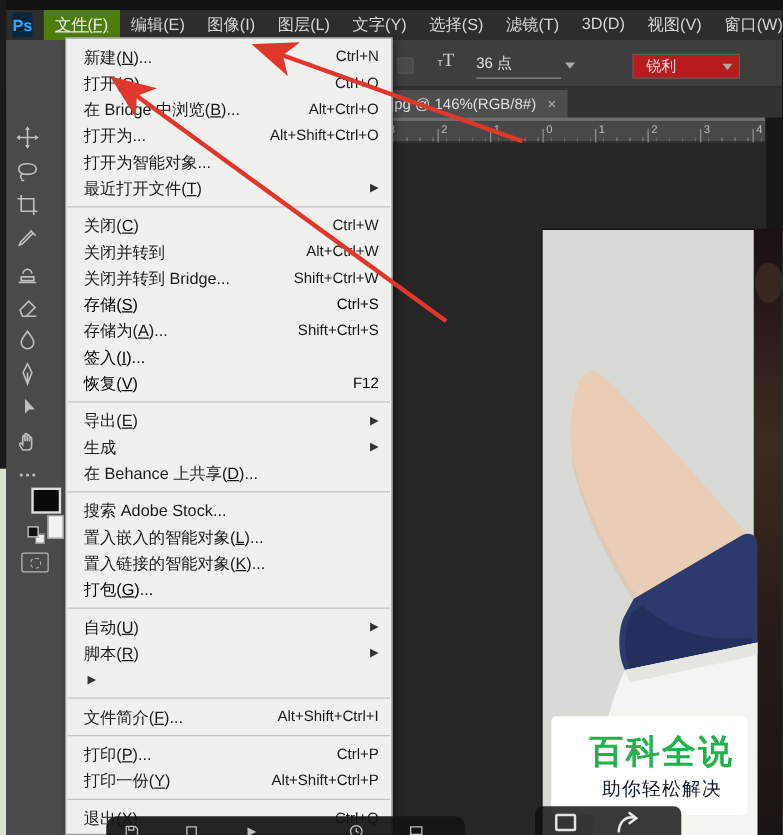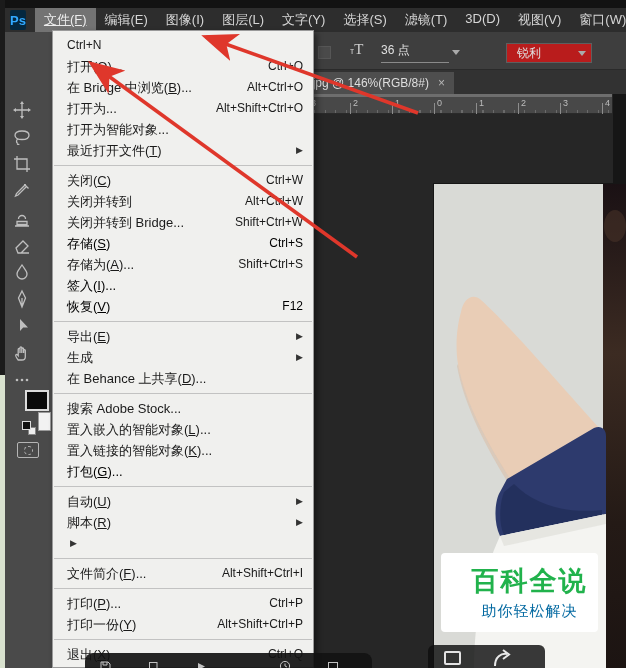--- a/index.html
+++ b/index.html
@@ -4,21 +4,21 @@
 <style>
   html,body{margin:0;padding:0;background:#000;}
   *{box-sizing:border-box;font-family:"Liberation Sans","DejaVu Sans",sans-serif;}
   .screen{position:relative;width:626px;height:668px;overflow:hidden;background:#262626;}
 
   
   .titlebar{position:absolute;left:0;top:0;width:626px;height:8px;background:#121212;}
   .menubar{position:absolute;left:0;top:8px;width:626px;height:24px;background:#2d2d2d;display:flex;align-items:center;}
   .ps-logo{width:27px;height:20px;margin:0 9px 0 10px;background:#04273f;color:#31a8ff;font-weight:bold;font-size:13px;border-radius:2px;display:flex;align-items:center;justify-content:center;}
   .mb-item{font-size:13px;color:#d6d6d6;padding:3px 9px;white-space:nowrap;cursor:default;}
-  .mb-item.active{background:#737373;color:#ececec;text-decoration:underline;}
+  .mb-item.active{background:#4d7c0f;color:#ececec;text-decoration:underline;}
 
   
   .optionsbar{position:absolute;left:0;top:32px;width:626px;height:38px;background:#3e3e3e;border-bottom:1px solid #2a2a2a;}
   .opt-sq{position:absolute;left:318px;top:14px;width:13px;height:13px;background:#4a4a4a;border:1px solid #565656;}
   .tt-icon{position:absolute;left:350px;top:8px;color:#cfcfcf;}
   .tt-icon .sm{font-size:9px;}
   .tt-icon .lg{font-size:15px;font-family:"Liberation Serif",serif;}
   .fontsize-field{position:absolute;left:381px;top:10px;width:68px;color:#e0e0e0;font-size:12px;border-bottom:1px solid #8a8a8a;padding-bottom:3px;}
   .chev{position:absolute;width:0;height:0;border-left:4px solid transparent;border-right:4px solid transparent;border-top:5px solid #aaa;}
   .chev1{left:452px;top:18px;}
@@ -62,23 +62,23 @@
   .menu{position:absolute;left:52px;top:30px;width:262px;height:638px;background:#f0f0ee;border:1px solid #9a9a9a;box-shadow:3px 3px 6px rgba(0,0,0,.45);padding-top:4px;z-index:10;}
   .mi{height:21px;line-height:21px;font-size:13px;color:#1a1a1a;padding:0 10px 0 14px;display:flex;white-space:nowrap;}
   .mi .lab{flex:1 1 auto;}
   .mi .sc{font-size:12px;color:#1a1a1a;}
   .mi.disabled .lab,.mi.disabled .sc{color:#000000;}
   .mi .sub{width:10px;text-align:right;font-size:9px;color:#333;}
   .msep{border-top:1px solid #c2c2c2;margin:4px 1px;}
   .mi u{text-decoration:underline;}
 
   
-  .promo{position:absolute;left:441px;top:553px;width:157px;height:79px;background:#fff;border-radius:4px;text-align:center;z-index:22;padding-left:20px;}
+  .promo{position:absolute;left:441px;top:573px;width:157px;height:79px;background:#fff;border-radius:4px;text-align:center;z-index:22;padding-left:20px;}
   .promo-title{margin-top:10px;font-size:27px;font-weight:bold;letter-spacing:2px;color:#21b24c;}
-  .promo-sub{margin-top:3px;font-size:15px;color:#0369a1;letter-spacing:1px;}
+  .promo-sub{margin-top:3px;font-size:15px;color:#0f172a;letter-spacing:1px;}
 
   
   .bar-left{position:absolute;left:85px;top:653px;width:287px;height:15px;background:rgba(18,18,18,.92);border-radius:8px 8px 0 0;z-index:20;display:flex;align-items:flex-start;padding:5px 0 0 14px;gap:0;}
   .bl-icon{width:12px;height:12px;margin-right:36px;opacity:.9;}
   .bl-div{width:1px;height:12px;background:#777;margin-right:36px;}
   .bar-right{position:absolute;left:428px;top:645px;width:117px;height:23px;background:rgba(15,15,15,.82);border-radius:6px 6px 0 0;z-index:23;}
   .frame-icon{position:absolute;left:16px;top:6px;width:17px;height:14px;border:2px solid #e3e3e3;border-radius:2px;}
   .share-arrow{position:absolute;left:64px;top:3px;}
 
   
@@ -232,20 +232,21 @@
           <g fill="none" stroke="#c9c9c9" stroke-width="1.3">
             <circle cx="5" cy="10" r="1.3" fill="#c9c9c9" stroke="none"></circle>
             <circle cx="10" cy="10" r="1.3" fill="#c9c9c9" stroke="none"></circle>
             <circle cx="15" cy="10" r="1.3" fill="#c9c9c9" stroke="none"></circle>
           </g>
         </svg></div>
     </div>
 
   <div class="menu" id="file-menu">
       <div class="mi">
+        <span class="lab">新建(<u>N</u>)...</span>
         <span class="sc">Ctrl+N</span>
       </div>
       <div class="mi">
         <span class="lab">打开(<u>O</u>)...</span>
         <span class="sc">Ctrl+O</span>
       </div>
       <div class="mi">
         <span class="lab">在 Bridge 中浏览(<u>B</u>)...</span>
         <span class="sc">Alt+Ctrl+O</span>
       </div>

